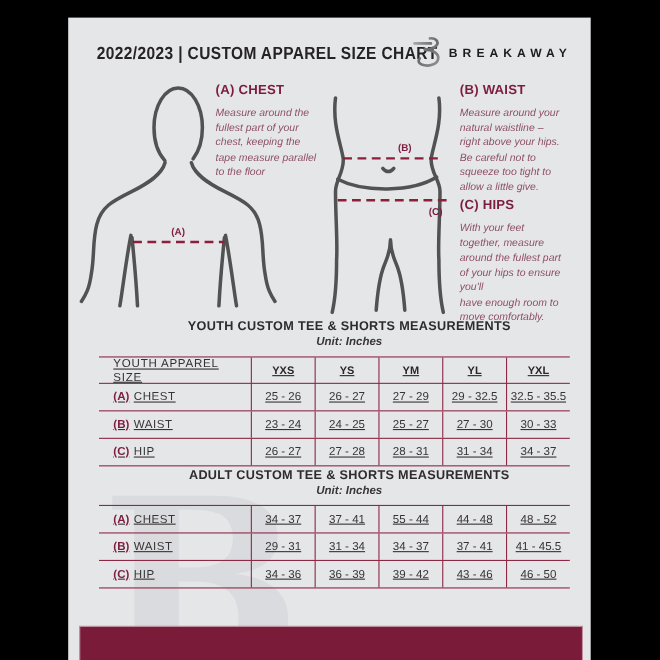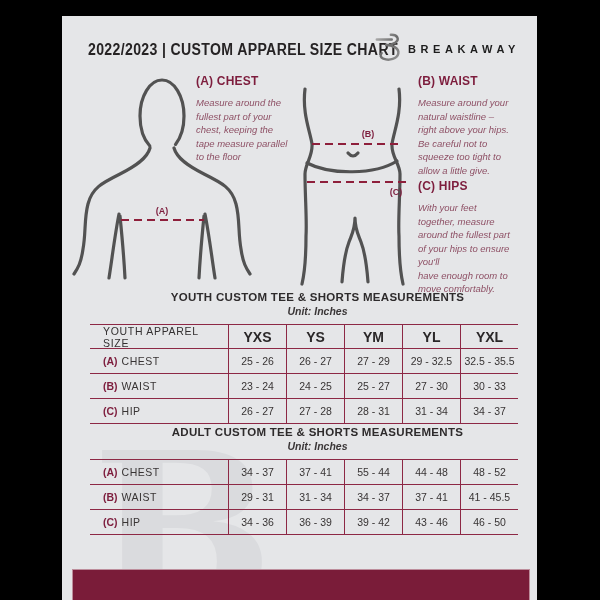--- a/index.html
+++ b/index.html
@@ -55,25 +55,25 @@
   .sec-title{font-size:11.5px;font-weight:800;letter-spacing:.3px;color:#2e2b2c;line-height:13px;}
   .sec-unit{font-size:10.5px;font-style:italic;font-weight:700;color:#3a3637;line-height:12px;margin-top:1px;}
   .sizetable{margin:7px 0 0 28px;width:428px;border-bottom:1.5px solid #8d2845;text-align:left;}
   .trow{
     display:grid;grid-template-columns:138px repeat(5,58px);
     border-top:1.5px solid #8d2845;height:24px;
   }
   .trow.thead{height:23px;}
   .tcell{
     display:flex;align-items:center;justify-content:center;
-    font-size:10.5px;color:#383434;
+    font-size:10.5px;color:#383434;text-decoration:underline;
   }
   .tcell + .tcell{border-left:1.5px solid #8d2845;}
   .tcell.first{justify-content:flex-start;padding-left:13px;}
-  .thead .tcell{font-weight:700;font-size:14px;color:#2a2728;}
+  .thead .tcell{font-weight:700;font-size:10px;color:#2a2728;}
   .thead .tcell.first{font-weight:400;font-size:10.5px;letter-spacing:.7px;color:#333031;}
   .rowkey{font-weight:800;color:#7d1d3d;margin-right:4px;}
   .rowname{letter-spacing:.5px;}
   
   .footer-bar{
     position:absolute;left:10px;top:553px;width:456px;height:39px;
     background:#7a1c39;border:1px solid rgba(255,255,255,.5);z-index:2;
   }
 </style>
 </head>

